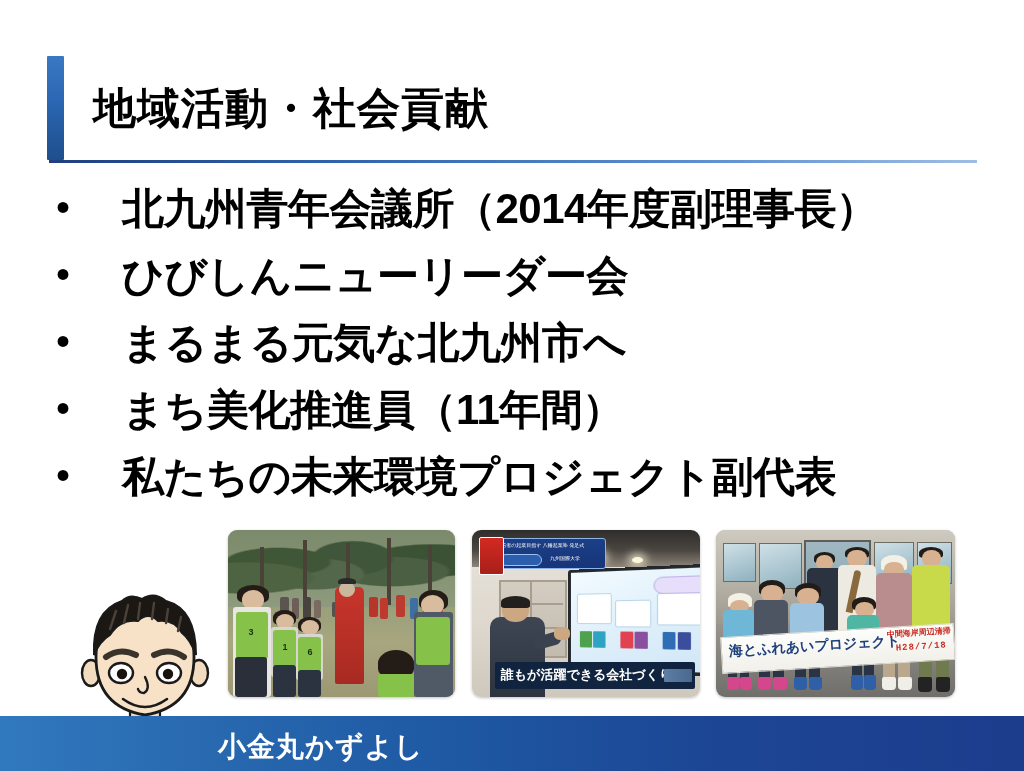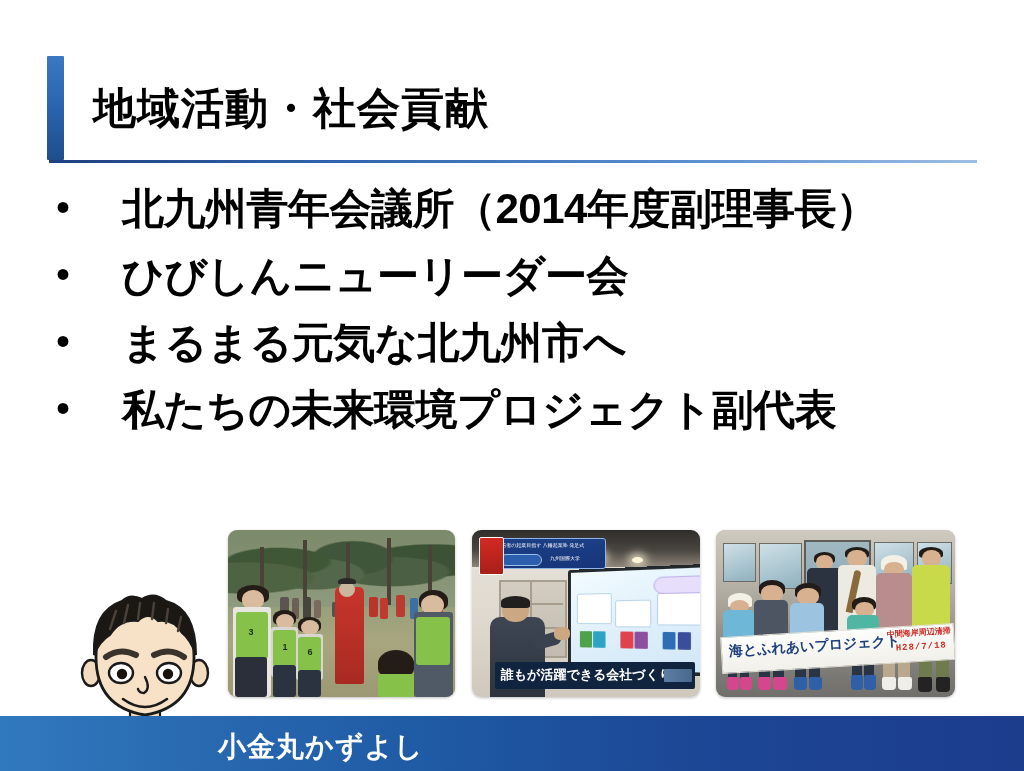--- a/index.html
+++ b/index.html
@@ -271,20 +271,24 @@
   <div class="bullet-item">
     <span class="bullet-dot"></span>
     <span class="bullet-text">ひびしんニューリーダー会</span>
   </div>
   <div class="bullet-item">
     <span class="bullet-dot"></span>
     <span class="bullet-text">まるまる元気な北九州市へ</span>
   </div>
   <div class="bullet-item">
     <span class="bullet-dot"></span>
+    <span class="bullet-text">まち美化推進員（11年間）</span>
+  </div>
+  <div class="bullet-item">
+    <span class="bullet-dot"></span>
     <span class="bullet-text">私たちの未来環境プロジェクト副代表</span>
   </div>
 </div>
 
 <div class="photo-row">
 
   <div class="photo photo-1">
     <div class="ph-inner">
       <div class="p1-sky"></div>
       <div class="p1-trees"></div>

